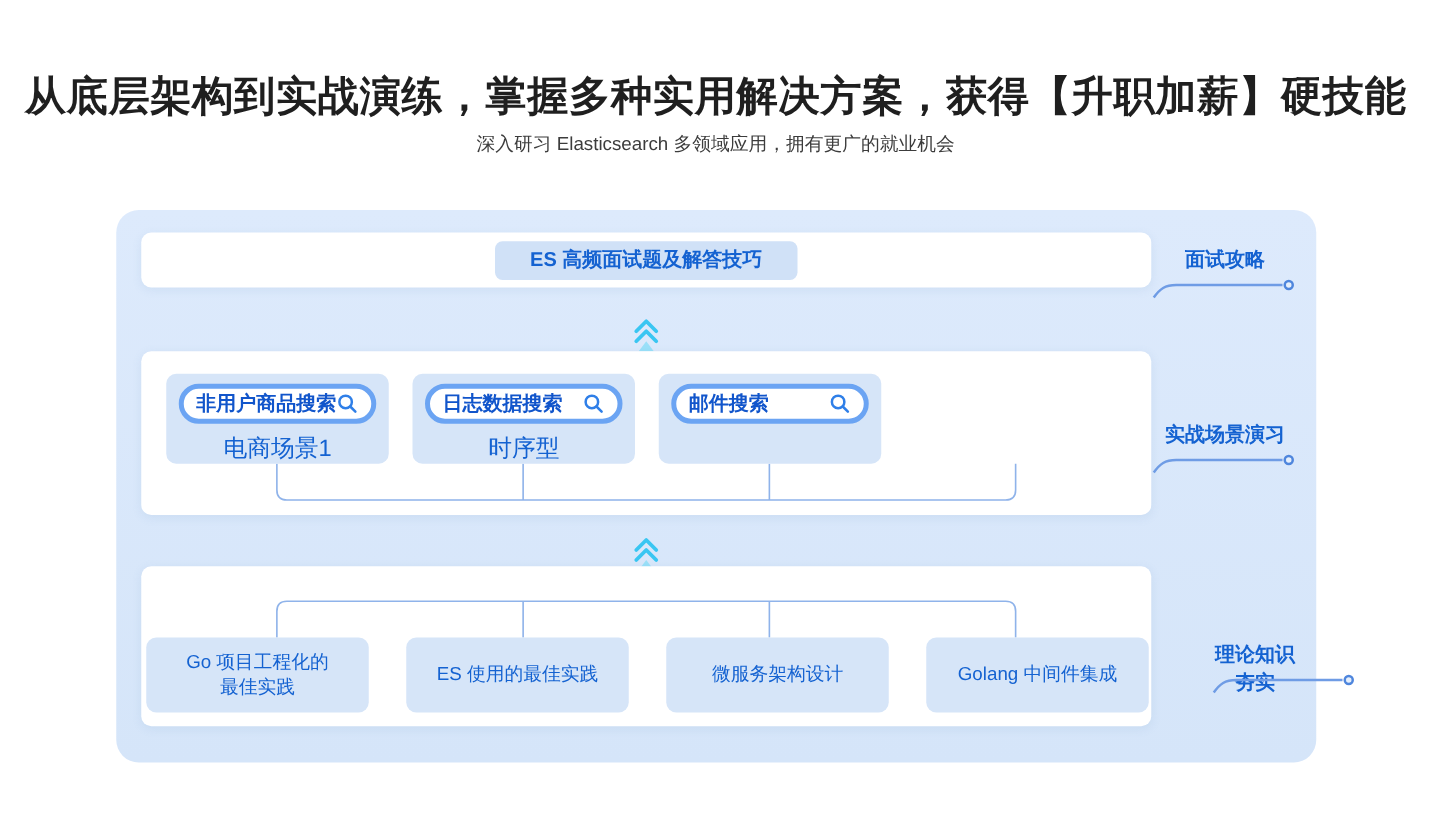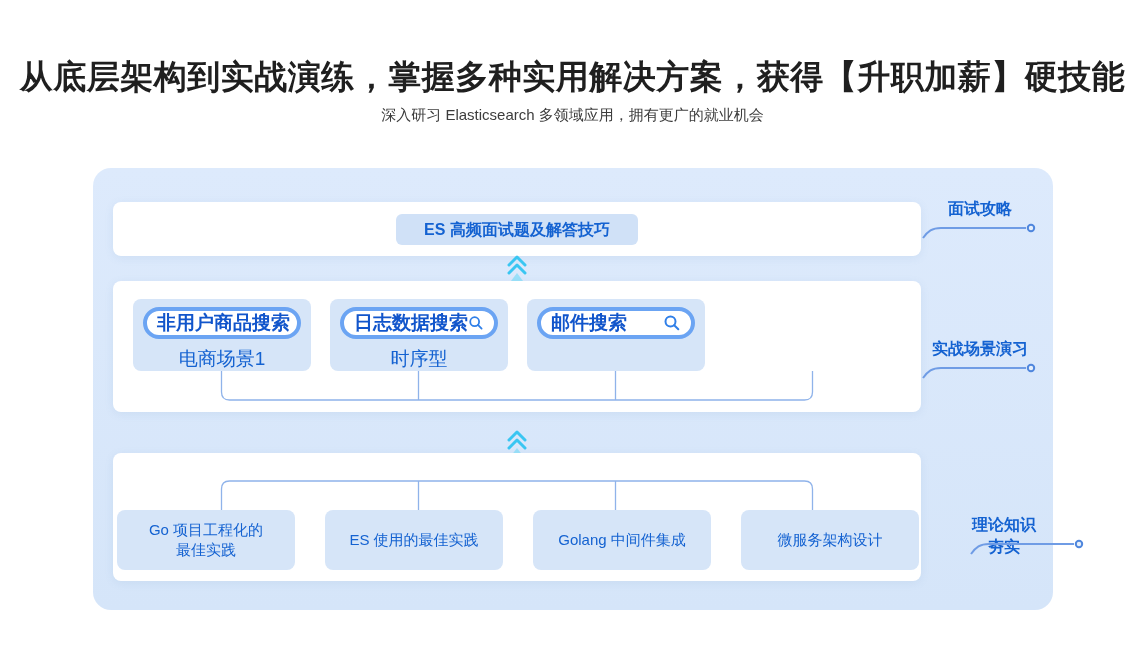--- a/index.html
+++ b/index.html
@@ -40,21 +40,21 @@
   }
 
   .white-row {
     position: absolute;
     left: 20px;
     width: 808px;
     background: #ffffff;
     border-radius: 8px;
     box-shadow: 0 2px 8px rgba(110, 145, 190, 0.12);
   }
-  .row-interview { top: 18px; height: 54px; display: flex; align-items: center; justify-content: center; margin-top: 16px; }
+  .row-interview { top: 18px; height: 44px; display: flex; align-items: center; justify-content: center; }
   .row-scenarios { top: 113px; height: 131px; }
   .row-theory    { top: 285px; height: 128px; }
 
   .topic-chip {
     background: #d0e1f7;
     color: #1462d1;
     font-size: 16px;
     font-weight: 700;
     border-radius: 6px;
     padding: 6px 28px;
@@ -80,21 +80,21 @@
     background: #ffffff;
     border: 4px solid #6ba4f3;
     border-radius: 16px;
     display: flex;
     align-items: center;
     justify-content: space-between;
     padding: 0 10px;
   }
   .search-pill .pill-text {
     color: #1155cb;
-    font-size: 19px;
+    font-size: 16px;
     font-weight: 700;
     white-space: nowrap;
   }
   .scenario-caption {
     margin-top: 7px;
     text-align: center;
     color: #1462d1;
     font-size: 19px;
   }
 
@@ -221,24 +221,24 @@
       </svg>
       <div class="boxes-strip">
         <div class="theory-box">
             <span>Go 项目工程化的
 最佳实践</span>
           </div>
         <div class="theory-box">
             <span>ES 使用的最佳实践</span>
           </div>
         <div class="theory-box">
+            <span>微服务架构设计</span>
+          </div>
+        <div class="theory-box">
             <span>Golang 中间件集成</span>
-          </div>
-        <div class="theory-box">
-            <span>微服务架构设计</span>
           </div>
       </div>
     </div>
 
     <div class="connector connector-1">
       <div class="connector-label">面试攻略</div>
       <svg class="connector-line-svg" width="118" height="20">
         <path d="M2 18 C7 11 11 8 20 8 H105" fill="none" stroke="#6f9ce5" stroke-width="2"></path>
         <circle cx="110" cy="8" r="3.2" fill="#e6effb" stroke="#4f86dd" stroke-width="2"></circle>
       </svg>

